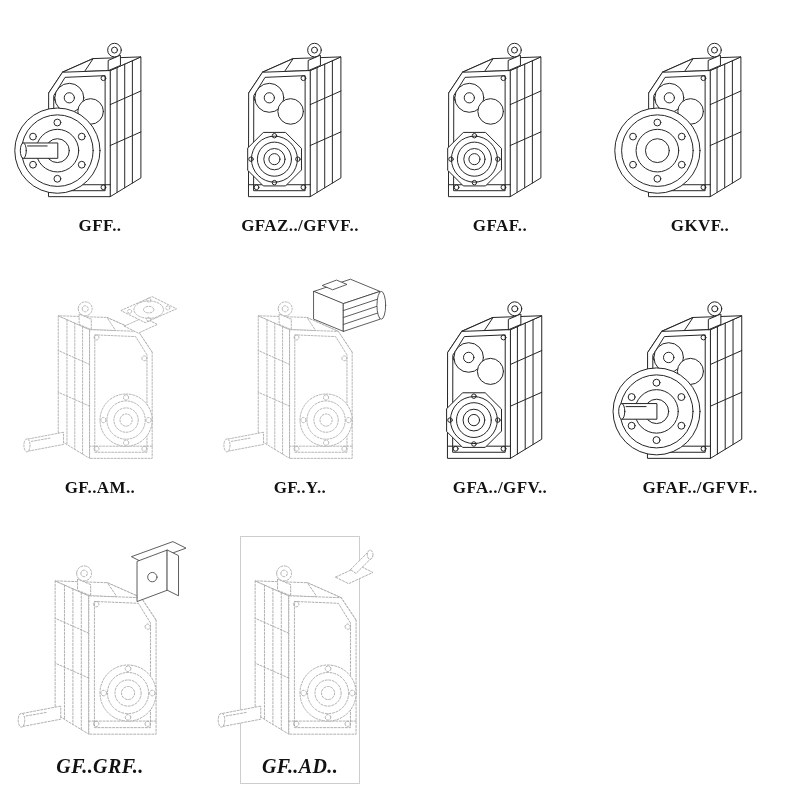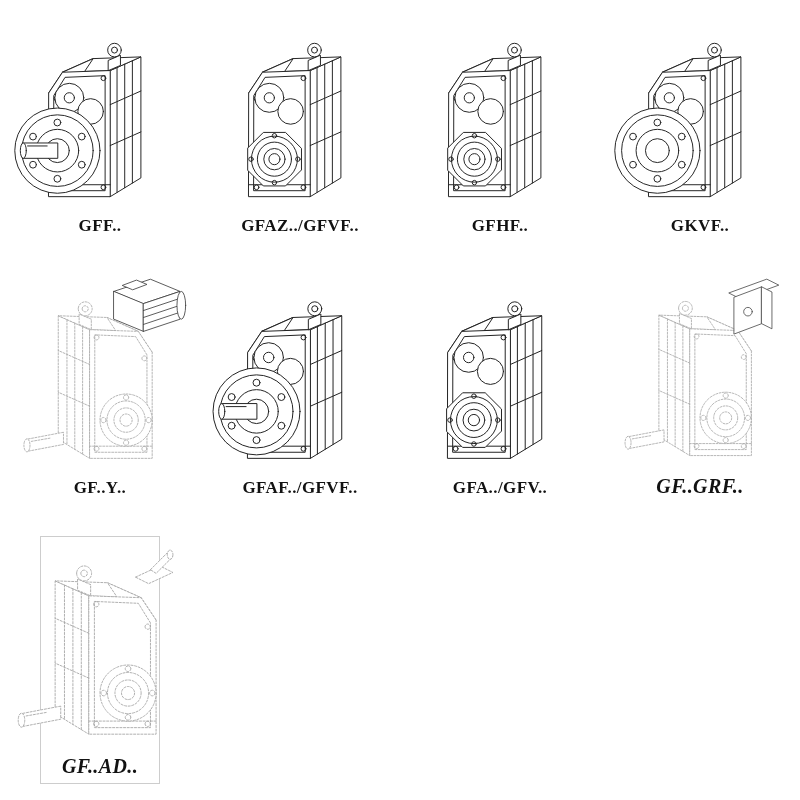--- a/index.html
+++ b/index.html
@@ -161,64 +161,73 @@
       </svg>
       <figcaption class="label">GFAZ../GFVF..</figcaption>
     </figure>
 
     <figure class="cell">
       <svg class="gb" viewBox="0 0 200 230" width="196" height="200" preserveAspectRatio="xMidYMax meet" role="img">
         <use href="#gb-housing"></use>
         <use href="#gb-bosses"></use>
         <use href="#gb-hollow"></use>
       </svg>
-      <figcaption class="label">GFHF..</figcaption>
+      <figcaption class="label">GFAF..</figcaption>
     </figure>
 
     <figure class="cell">
       <svg class="gb" viewBox="0 0 200 230" width="196" height="200" preserveAspectRatio="xMidYMax meet" role="img">
         <use href="#gb-housing"></use>
         <use href="#gb-bosses"></use>
         <use href="#gb-flange"></use>
       </svg>
       <figcaption class="label">GKVF..</figcaption>
     </figure>
 
 
 
+    <figure class="cell">
+      <svg class="gb light" viewBox="0 0 200 230" width="200" height="214" preserveAspectRatio="xMidYMax meet" role="img">
+        <use href="#gb-housing" transform="translate(200,0) scale(-1,1)"></use>
+        <use href="#gb-front-m"></use>
+        <use href="#gb-shaft-m"></use>
+        <use href="#am-adapter"></use>
+      </svg>
+      <figcaption class="label">GF..AM..</figcaption>
+    </figure>
 
     <figure class="cell">
       <svg class="gb light" viewBox="0 0 200 230" width="200" height="214" preserveAspectRatio="xMidYMax meet" role="img">
         <use href="#gb-housing" transform="translate(200,0) scale(-1,1)"></use>
         <use href="#gb-front-m"></use>
         <use href="#gb-shaft-m"></use>
         <g stroke="#3c3c3c" stroke-dasharray="none">
           <use href="#motor"></use>
         </g>
       </svg>
       <figcaption class="label">GF..Y..</figcaption>
     </figure>
 
     <figure class="cell">
       <svg class="gb" viewBox="0 0 200 230" width="196" height="226" preserveAspectRatio="xMidYMax meet" role="img">
         <use href="#gb-housing"></use>
         <use href="#gb-bosses"></use>
+        <use href="#gb-hollow"></use>
+      </svg>
+      <figcaption class="label">GFA../GFV..</figcaption>
+    </figure>
+
+    <figure class="cell">
+      <svg class="gb" viewBox="0 0 200 230" width="196" height="226" preserveAspectRatio="xMidYMax meet" role="img">
+        <use href="#gb-housing"></use>
+        <use href="#gb-bosses"></use>
         <use href="#gb-flange"></use>
         <use href="#gb-shaft"></use>
       </svg>
       <figcaption class="label">GFAF../GFVF..</figcaption>
-    </figure>
-
-    <figure class="cell">
-      <svg class="gb" viewBox="0 0 200 230" width="196" height="226" preserveAspectRatio="xMidYMax meet" role="img">
-        <use href="#gb-housing"></use>
-        <use href="#gb-bosses"></use>
-        <use href="#gb-hollow"></use>
-      </svg>
-      <figcaption class="label">GFA../GFV..</figcaption>
     </figure>
 
     <figure class="cell">
       <svg class="gb light" viewBox="0 0 200 230" width="200" height="228" preserveAspectRatio="xMidYMax meet" role="img">
         <use href="#gb-housing" transform="translate(200,0) scale(-1,1)"></use>
         <use href="#gb-front-m"></use>
         <use href="#gb-shaft-m"></use>
         <g stroke="#4a4a4a" stroke-dasharray="none">
           <use href="#grf-adapter"></use>
         </g>

